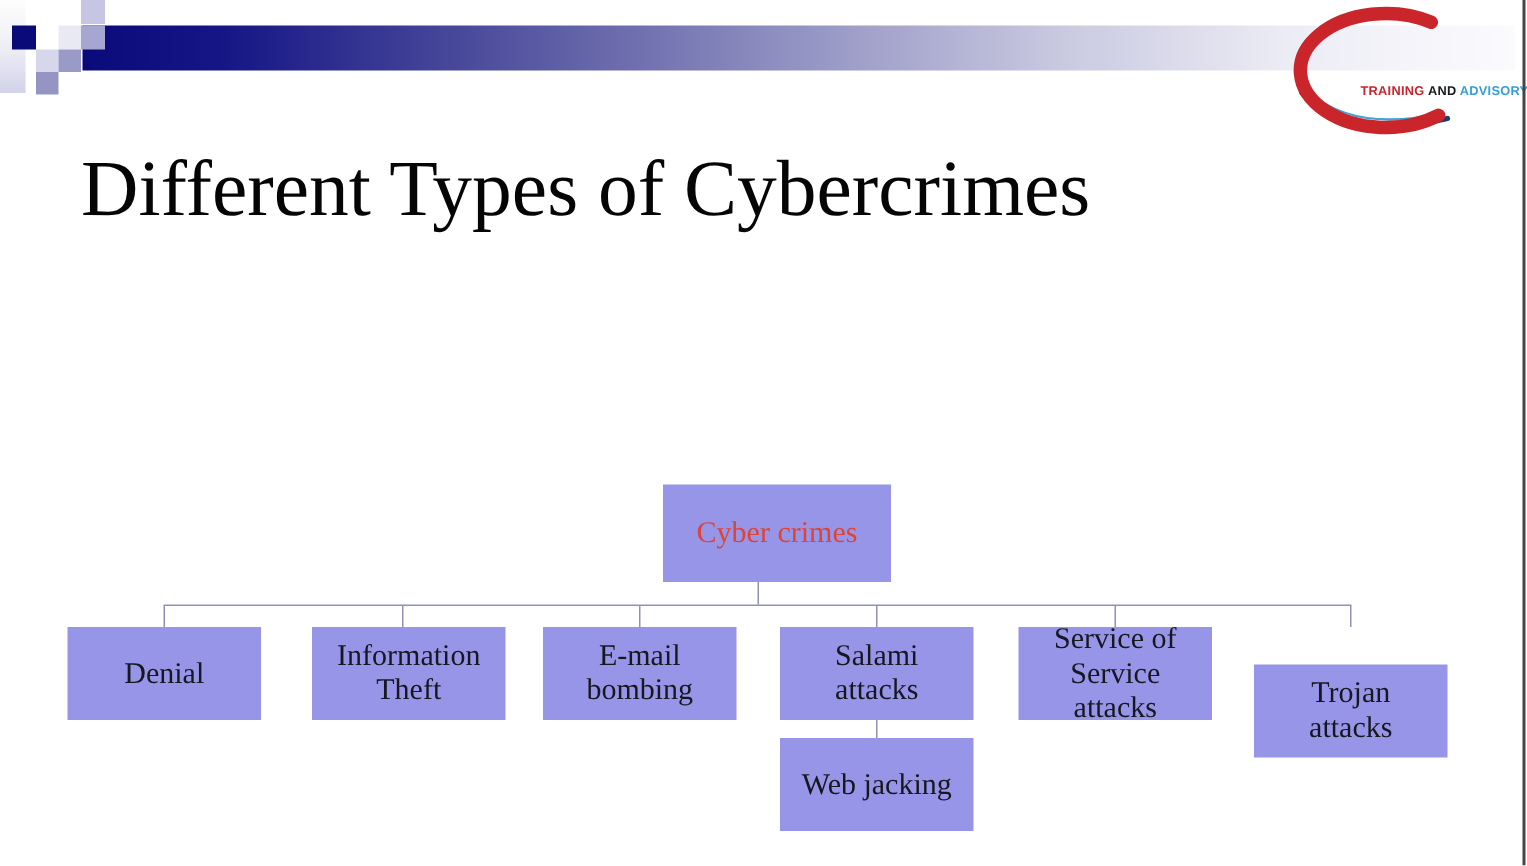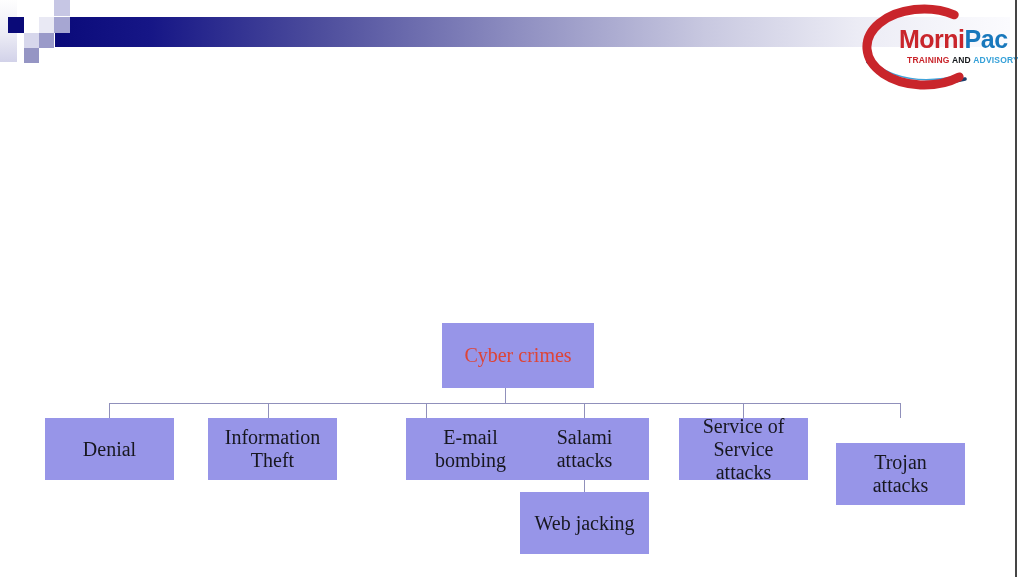--- a/index.html
+++ b/index.html
@@ -43,21 +43,21 @@
     font-size:53px;color:#050505;letter-spacing:0;white-space:nowrap;}
 
   
   .node{position:absolute;background:#9795e8;display:flex;flex-direction:column;
     align-items:center;justify-content:center;text-align:center;
     font-size:20px;line-height:23px;color:#17171f;}
   .node-root{left:442px;top:323px;width:152px;height:65px;color:#dd4437;}
   .node-child{top:418px;width:129px;height:62px;}
   .c0{left:45px;}
   .c1{left:208px;}
-  .c2{left:362px;margin-left:44px;}
+  .c2{left:362px;}
   .c3{left:520px;}
   .c4{left:679px;}
   .c5{left:836px;margin-top:25px;}
   .node-sub{left:520px;top:492px;width:129px;height:62px;}
 
   .conn{position:absolute;background:#9090bb;}
   .conn-root-stub{left:505px;top:388px;width:1px;height:15px;}
   .conn-hline{left:109px;top:403px;width:792px;height:1px;}
   .conn-drop{top:404px;width:1px;height:14px;}
   .d0{left:109px;}
@@ -82,24 +82,24 @@
   <div class="sq sq-e"></div>
   <div class="sq sq-f"></div>
   <div class="sq sq-g"></div>
 
   <div class="logo">
     <svg width="156" height="90" viewBox="0 0 156 90">
       <path d="M 6 60 Q 40 92 103 77" fill="none" stroke="#1d3e6b" stroke-width="3.5" stroke-linecap="round"></path>
       <path d="M 10 59 Q 42 87 100 73" fill="none" stroke="#3fa2d9" stroke-width="1.5" stroke-linecap="round"></path>
       <path d="M 92.2 12.8 A 57 38 0 1 0 97.1 74.9" fill="none" stroke="#c9252b" stroke-width="9" stroke-linecap="round"></path>
     </svg>
-    <div class="logo-brand"><span class="part1">Morni</span><span class="part2">Pac</span></div>
     <div class="logo-tagline"><span class="t1">TRAINING</span> <span class="t2">AND</span> <span class="t3">ADVISORY</span></div>
   </div>
 
+  <h1 class="title">Different Types of Cybercrimes</h1>
 
   <div>
 
     <div class="node node-root">
       <span>Cyber crimes</span>
     </div>
 
     <div class="conn conn-root-stub"></div>
     <div class="conn conn-hline"></div>
     <div class="conn conn-drop d0"></div>

